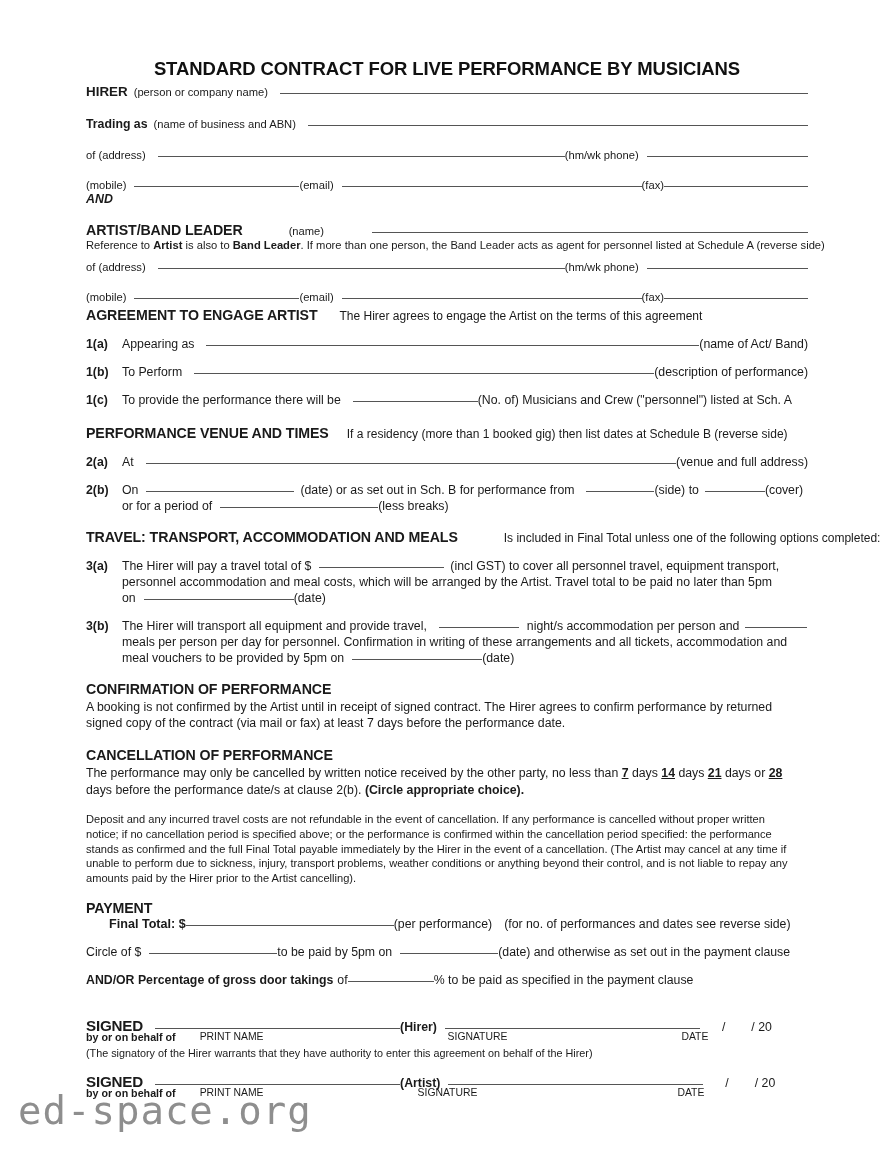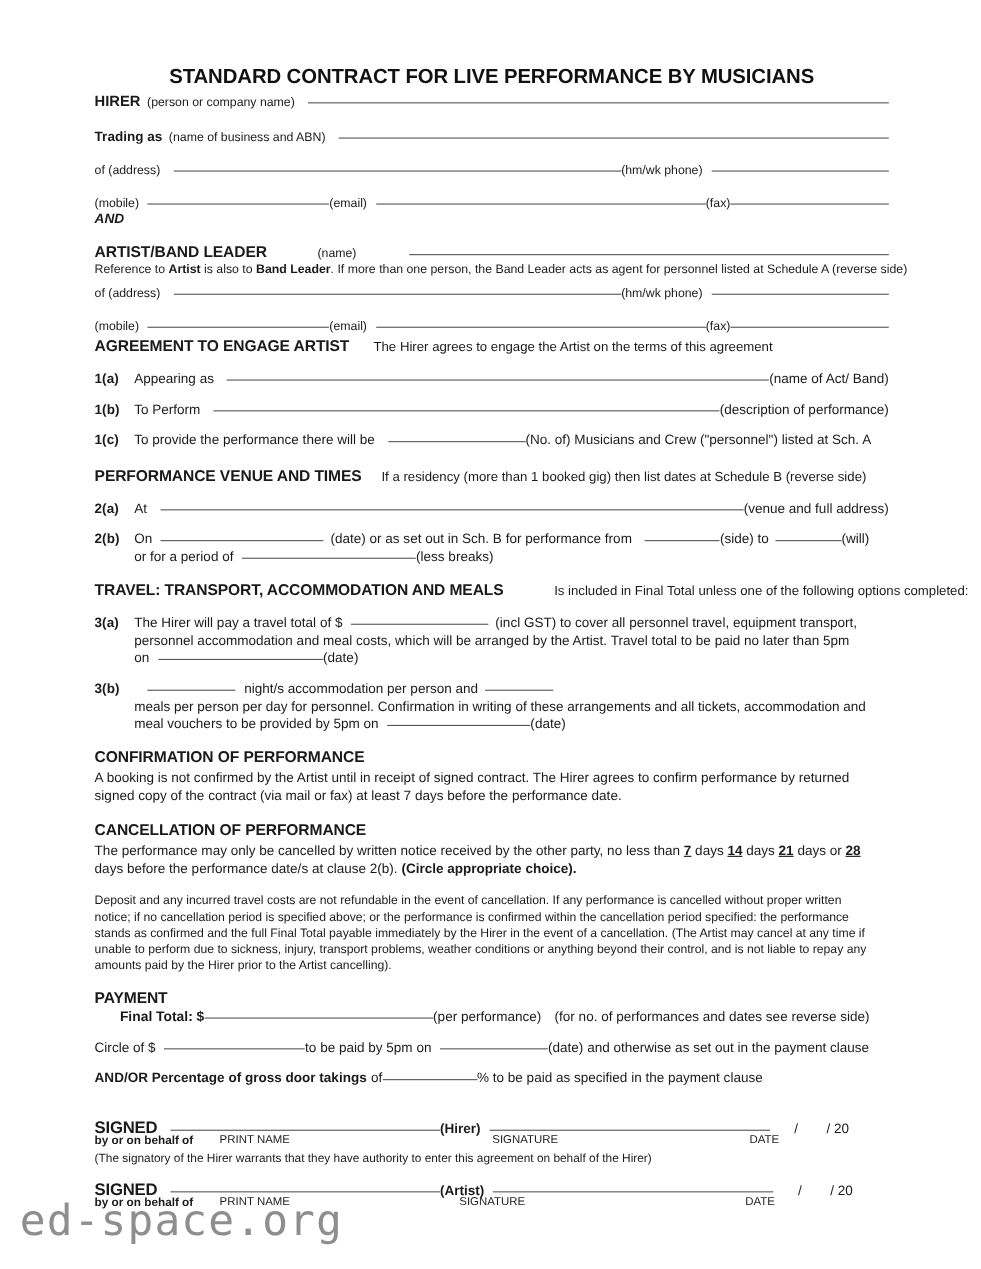--- a/index.html
+++ b/index.html
@@ -285,21 +285,21 @@
           <span>On</span>
           <span class="gap8"></span>
           <span class="line" style="width:148px;"></span>
           <span class="gap6"></span>
           <span>(date) or as set out in Sch. B for performance from</span>
           <span class="gap12"></span>
           <span class="line" style="width:68px;"></span>
           <span>(side) to</span>
           <span class="gap6"></span>
           <span class="line" style="width:60px;"></span>
-          <span>(will)</span>
+          <span>(cover)</span>
         </div>
         <div class="row mt2">
           <span>or for a period of</span>
           <span class="gap8"></span>
           <span class="line" style="width:158px;"></span>
           <span>(less breaks)</span>
         </div>
       </div>
     </div>
 
@@ -328,20 +328,21 @@
           <span class="line" style="width:150px;"></span>
           <span>(date)</span>
         </div>
       </div>
     </div>
 
     <div class="clause mt14">
       <span class="clause-num">3(b)</span>
       <div style="flex:1 1 auto;">
         <div class="row">
+          <span>The Hirer will transport all equipment and provide travel,</span>
           <span class="gap12"></span>
           <span class="line" style="width:80px;"></span>
           <span class="gap8"></span>
           <span>night/s accommodation per person and</span>
           <span class="gap6"></span>
           <span class="line" style="width:62px;"></span>
         </div>
         <div class="row mt2">
           <span>meals per person per day for personnel. Confirmation in writing of these arrangements and all tickets, accommodation and</span>
         </div>

